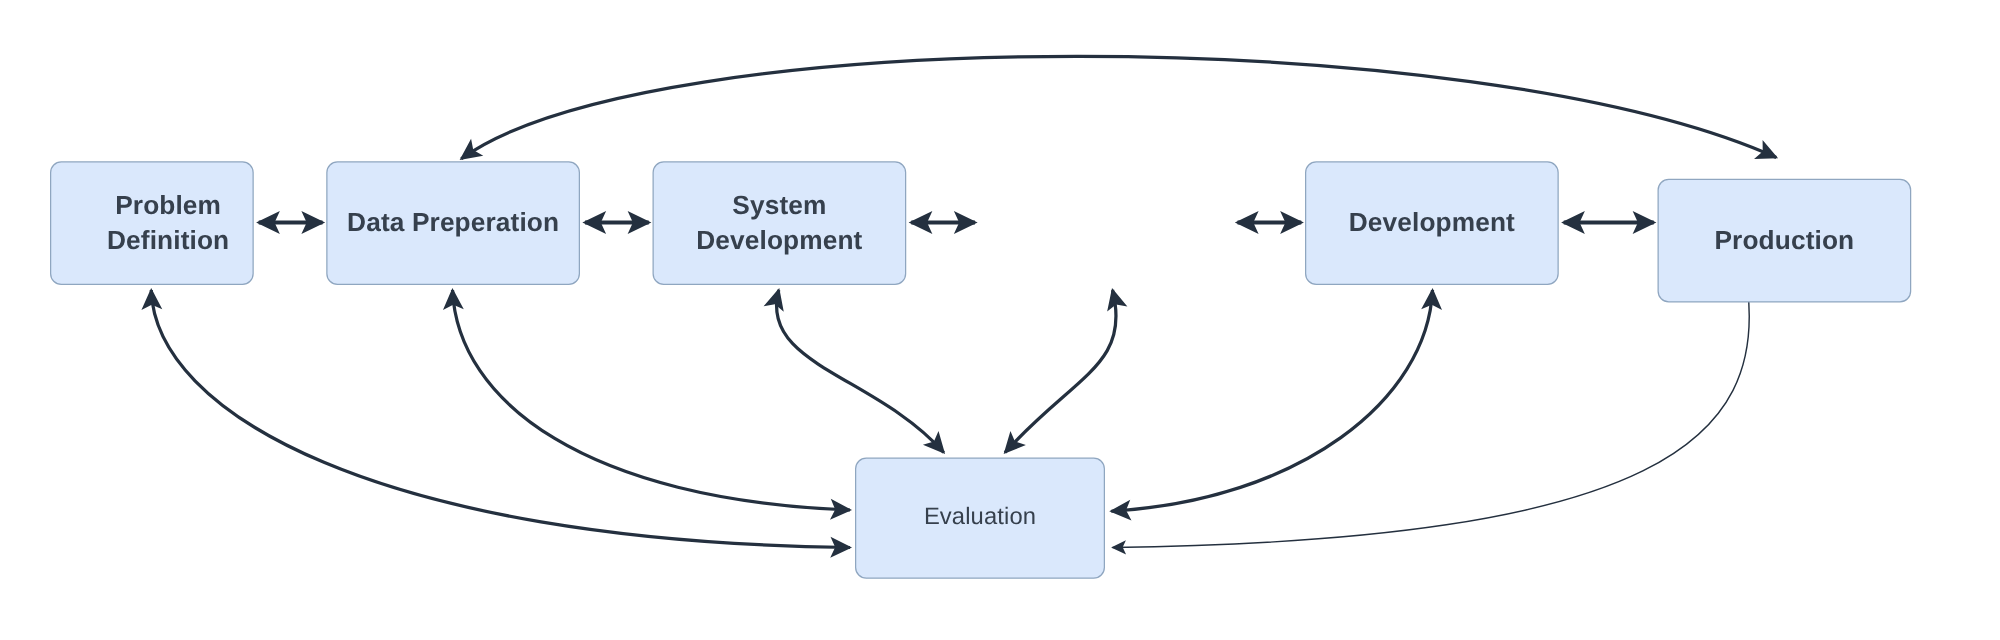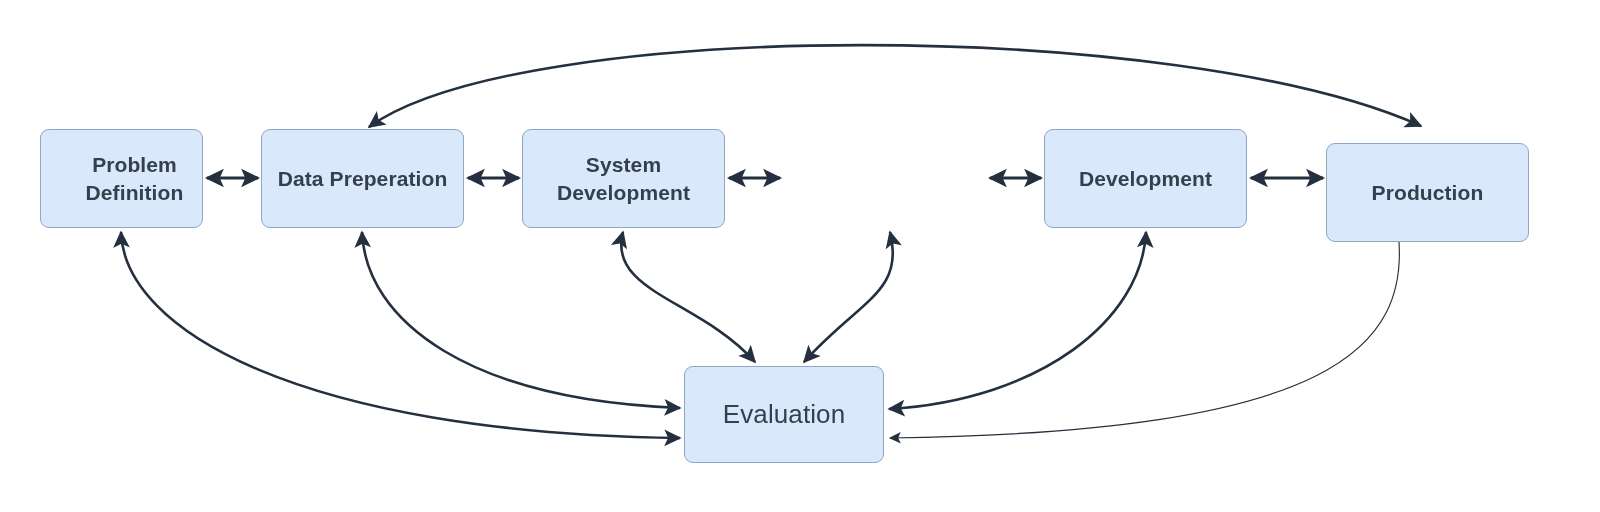--- a/index.html
+++ b/index.html
@@ -39,21 +39,21 @@
     color: #36404d;
     font-size: 21px;
     font-weight: bold;
     line-height: 1.30;
     letter-spacing: 0.1px;
     white-space: pre-line;
     z-index: 5;
   }
   .node.light {
     font-weight: normal;
-    font-size: 26px;
+    font-size: 19px;
   }
 </style>
 </head>
 <body>
 
 <div id="diagram-root">
 
   <svg id="edge-layer" viewBox="0 0 1600 512" width="1600" height="512" xmlns="http://www.w3.org/2000/svg">
     <defs>
       <marker id="ah" viewBox="0 0 12 12" refX="10.4" refY="6" markerWidth="7.4" markerHeight="7.4" orient="auto-start-reverse" markerUnits="strokeWidth">

